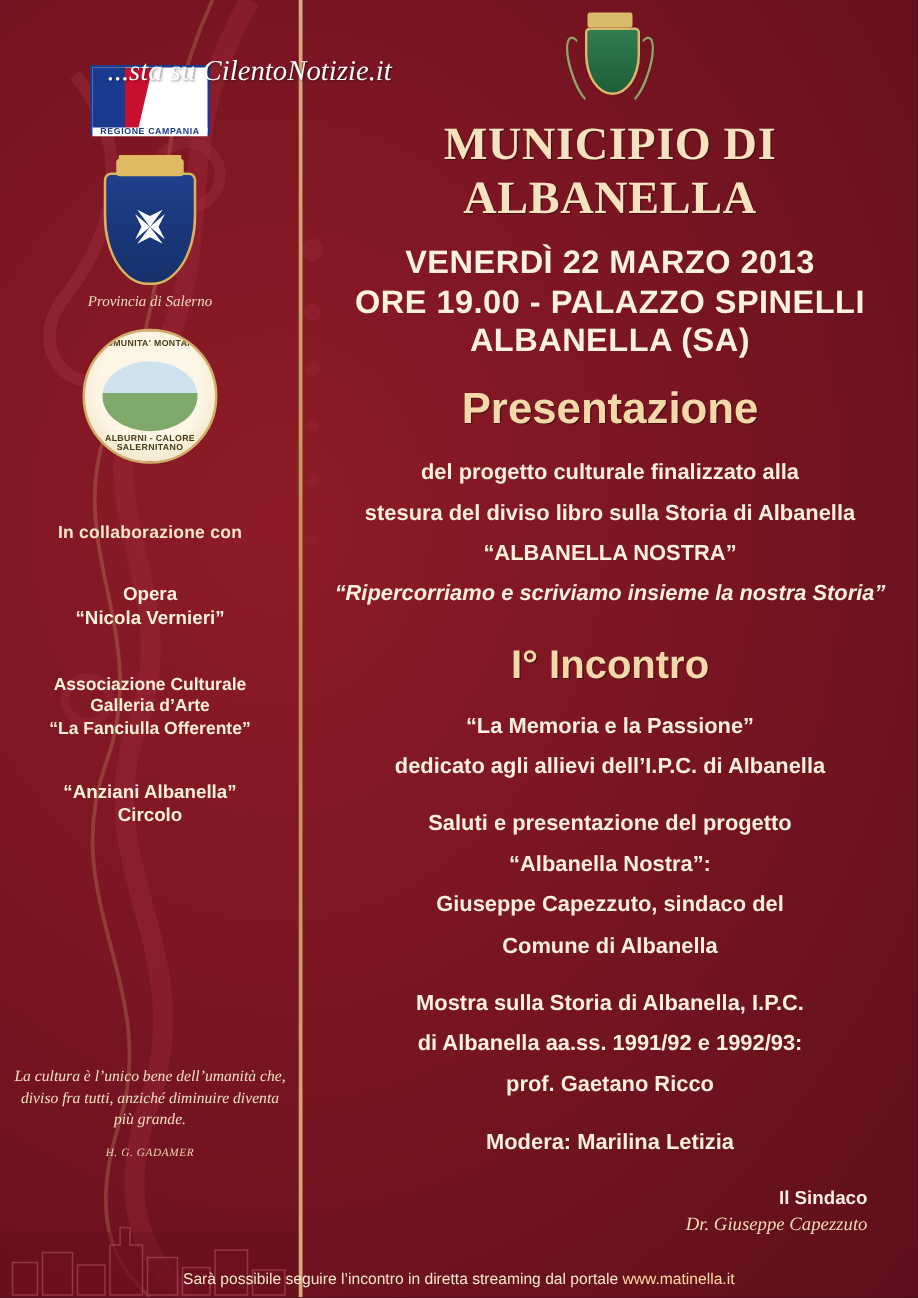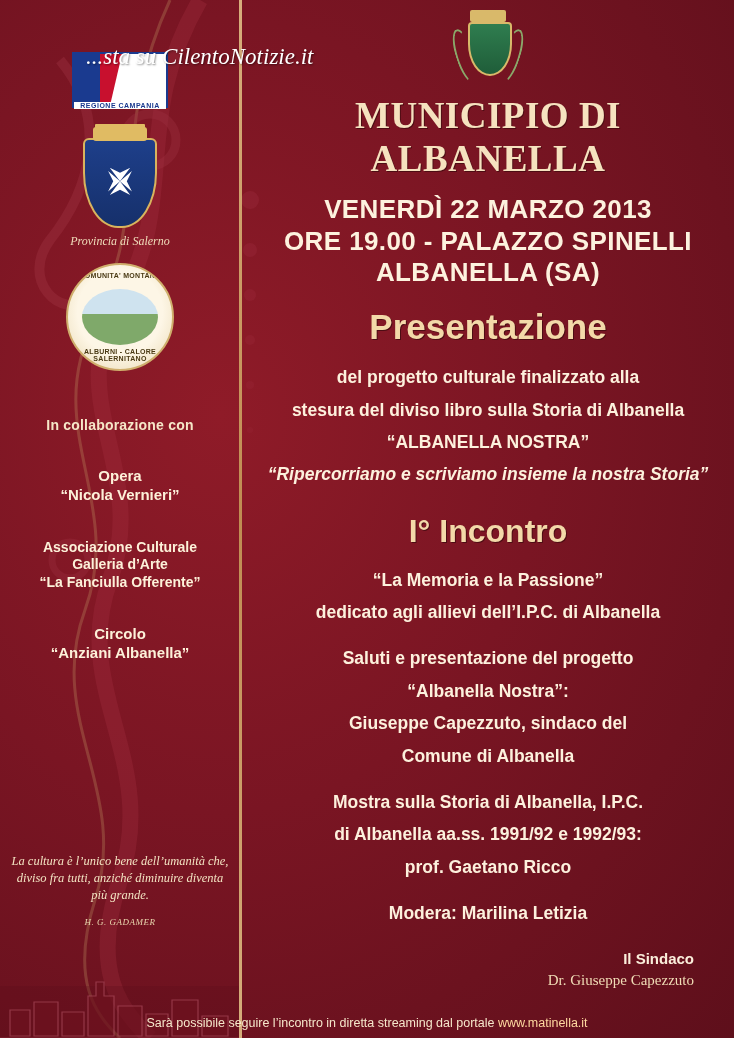--- a/index.html
+++ b/index.html
@@ -246,21 +246,21 @@
 
   .signature {
     margin-top: 20px;
     text-align: right;
     padding-right: 26px;
     line-height: 1.35;
   }
   .signature .role { font-size: 15px; font-weight: bold; color: #fbeedb; }
   .signature .name {
     font-family: "Liberation Serif", serif;
-    font-size: 15px; color: #f0dcb6;
+    font-style: italic; font-size: 15px; color: #f0dcb6;
   }
 
   .streaming {
     position: absolute;
     left: 0; right: 0; bottom: 8px;
     font-size: 12.5px;
     color: #f6e7cb;
     text-align: center;
   }
   .streaming .url { color: #ffd9a0; }
@@ -332,22 +332,22 @@
       <div>“Nicola Vernieri”</div>
     </div>
 
     <div class="collab-block small">
       <div>Associazione Culturale</div>
       <div>Galleria d’Arte</div>
       <div>“La Fanciulla Offerente”</div>
     </div>
 
     <div class="collab-block">
+      <div>“Anziani Albanella”</div>
       <div>Circolo</div>
-      <div>“Anziani Albanella”</div>
     </div>
 
     <div class="quote">
       <span>La cultura è l’unico bene dell’umanità che, diviso fra tutti, anziché diminuire diventa più grande.</span>
       <span class="attrib">H. G. GADAMER</span>
     </div>
 
     <svg class="village" viewBox="0 0 240 120" preserveAspectRatio="none">
       <rect x="0" y="60" width="240" height="60" fill="#5d0f1b" opacity="0.35"></rect>
       <path d="M10,110 L10,84 L30,84 L30,110 Z M34,110 L34,76 L58,76 L58,110 Z

